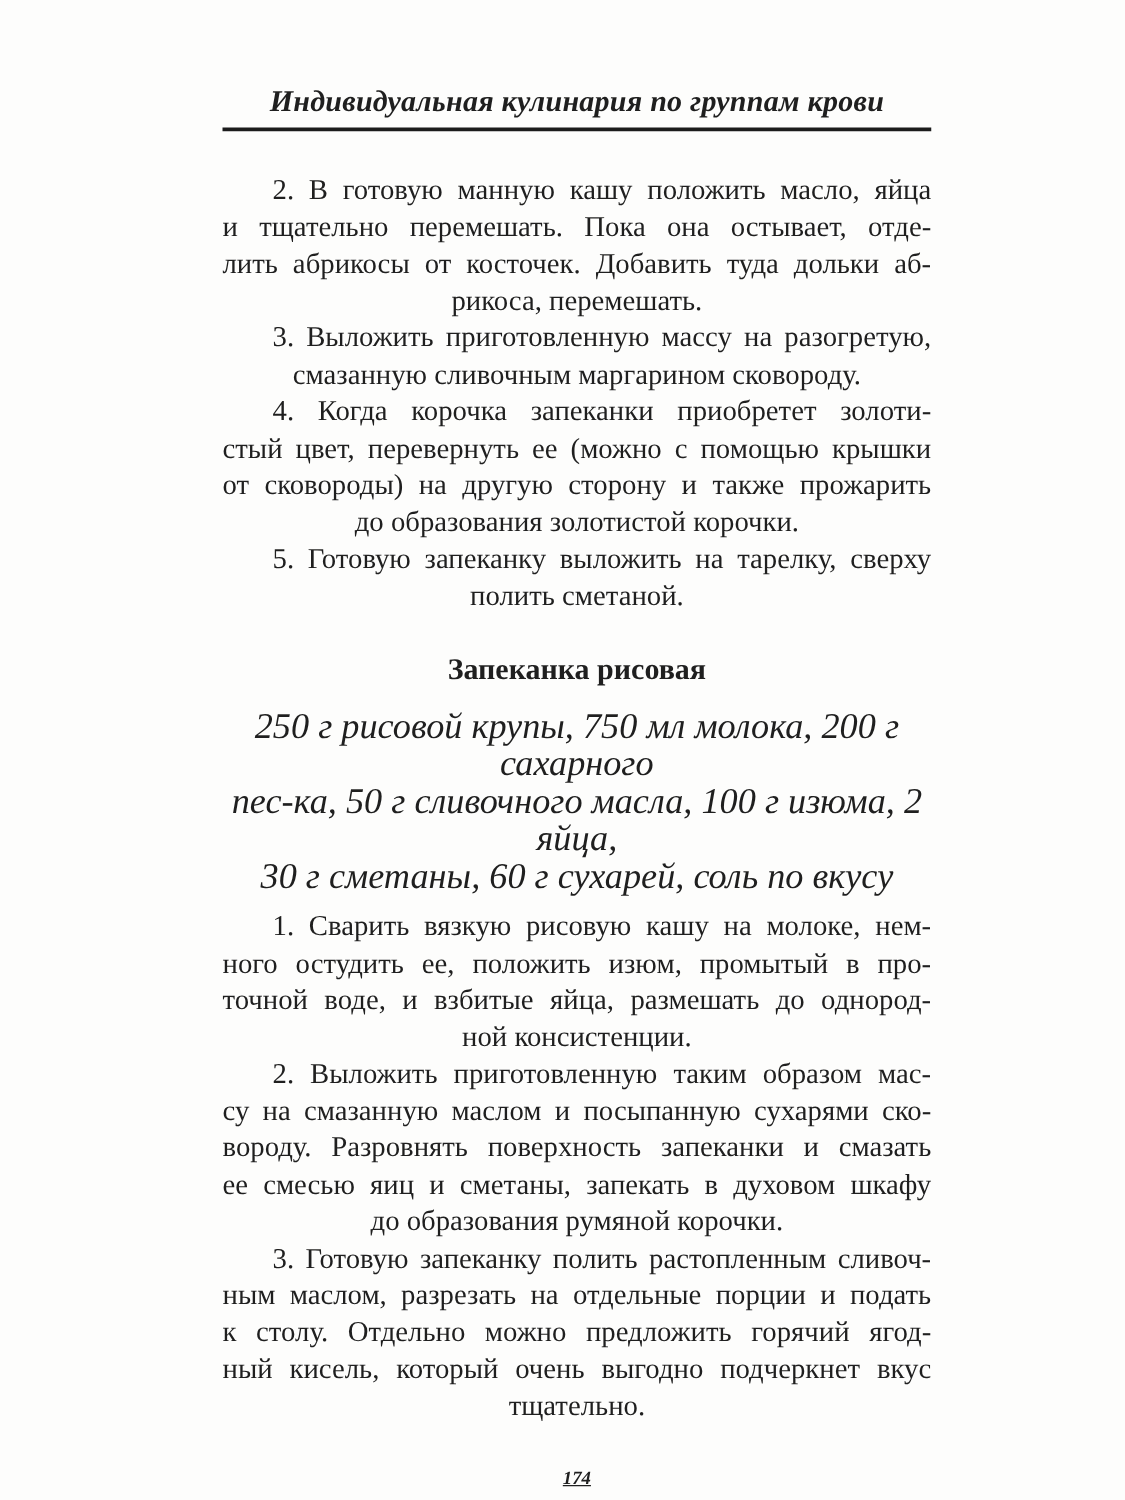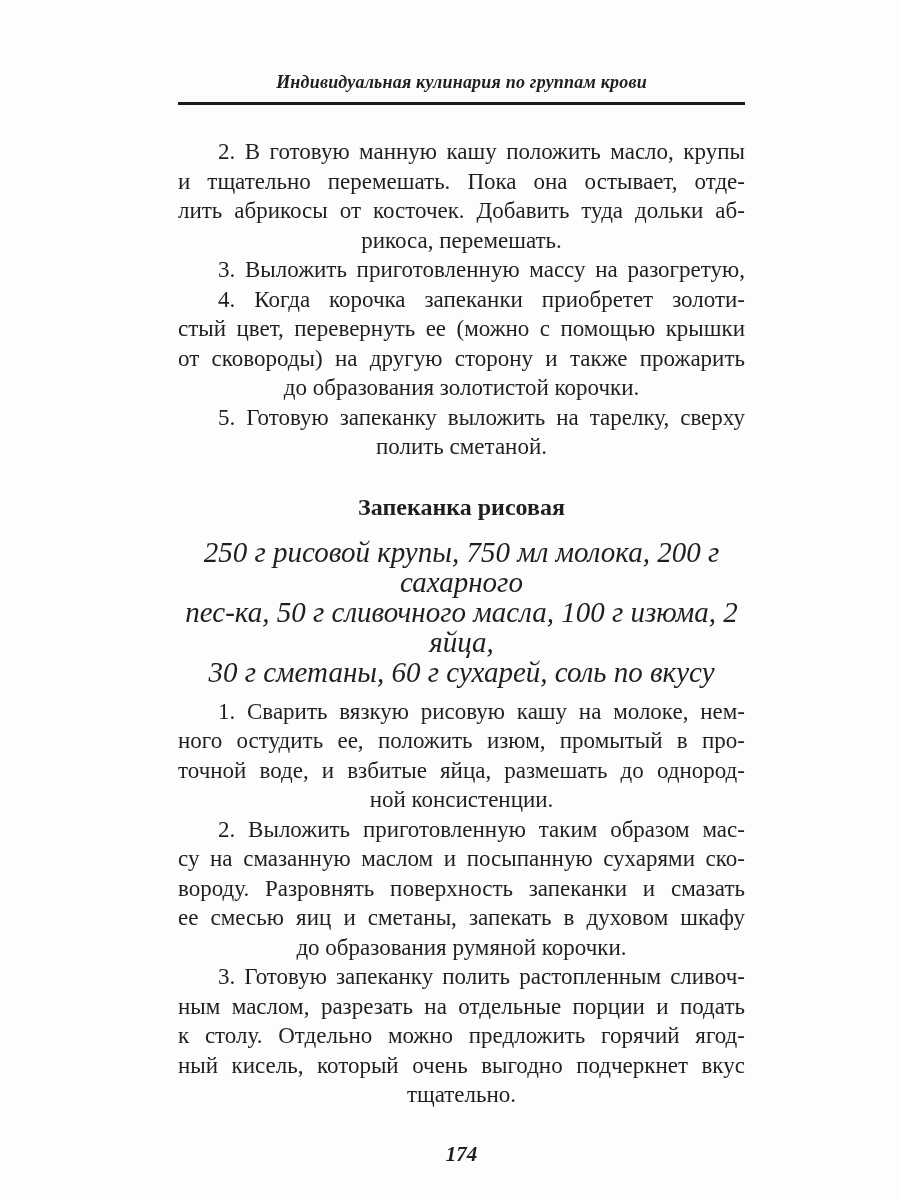--- a/index.html
+++ b/index.html
@@ -18,21 +18,21 @@
   .content {
     margin-left: 178px;
     width: 567px;
   }
   
   .running-head { padding-top: 68px; }
   .running-head-title {
     text-align: center;
     font-style: italic;
     font-weight: bold;
-    font-size: 18px;
+    font-size: 24px;
     line-height: 28px;
     letter-spacing: 0.2px;
   }
   .header-rule {
     margin-top: 6px;
     height: 0;
     border-top: 3px solid #1c1c1c;
   }
   
   .para-block { font-size: 23px; line-height: 29.5px; }
@@ -56,22 +56,23 @@
     font-size: 29px;
     line-height: 30px;
   }
   .recipe-steps { margin-top: 10px; }
   
   .page-number {
     margin-top: 30px;
     text-align: center;
     font-weight: bold;
     font-style: italic;
-    font-size: 21px;
+    font-size: 15px;
     line-height: 28px;
+    text-decoration: underline;
   }
 </style>
 </head>
 <body>
 
 <div class="page">
   <div class="content">
 
     <div class="running-head">
       <div class="running-head-title">Индивидуальная кулинария по группам крови</div>
@@ -81,21 +82,21 @@
     <div class="para-block intro-steps">
         <div class="para">
           <div class="line first">
             <span>2.</span>
             <span>В</span>
             <span>готовую</span>
             <span>манную</span>
             <span>кашу</span>
             <span>положить</span>
             <span>масло,</span>
-            <span>крупы</span>
+            <span>яйца</span>
           </div>
           <div class="line">
             <span>и</span>
             <span>тщательно</span>
             <span>перемешать.</span>
             <span>Пока</span>
             <span>она</span>
             <span>остывает,</span>
             <span>отде-</span>
           </div>
@@ -113,20 +114,21 @@
         </div>
         <div class="para">
           <div class="line first">
             <span>3.</span>
             <span>Выложить</span>
             <span>приготовленную</span>
             <span>массу</span>
             <span>на</span>
             <span>разогретую,</span>
           </div>
+          <div class="line last">смазанную сливочным маргарином сковороду.</div>
         </div>
         <div class="para">
           <div class="line first">
             <span>4.</span>
             <span>Когда</span>
             <span>корочка</span>
             <span>запеканки</span>
             <span>приобретет</span>
             <span>золоти-</span>
           </div>

